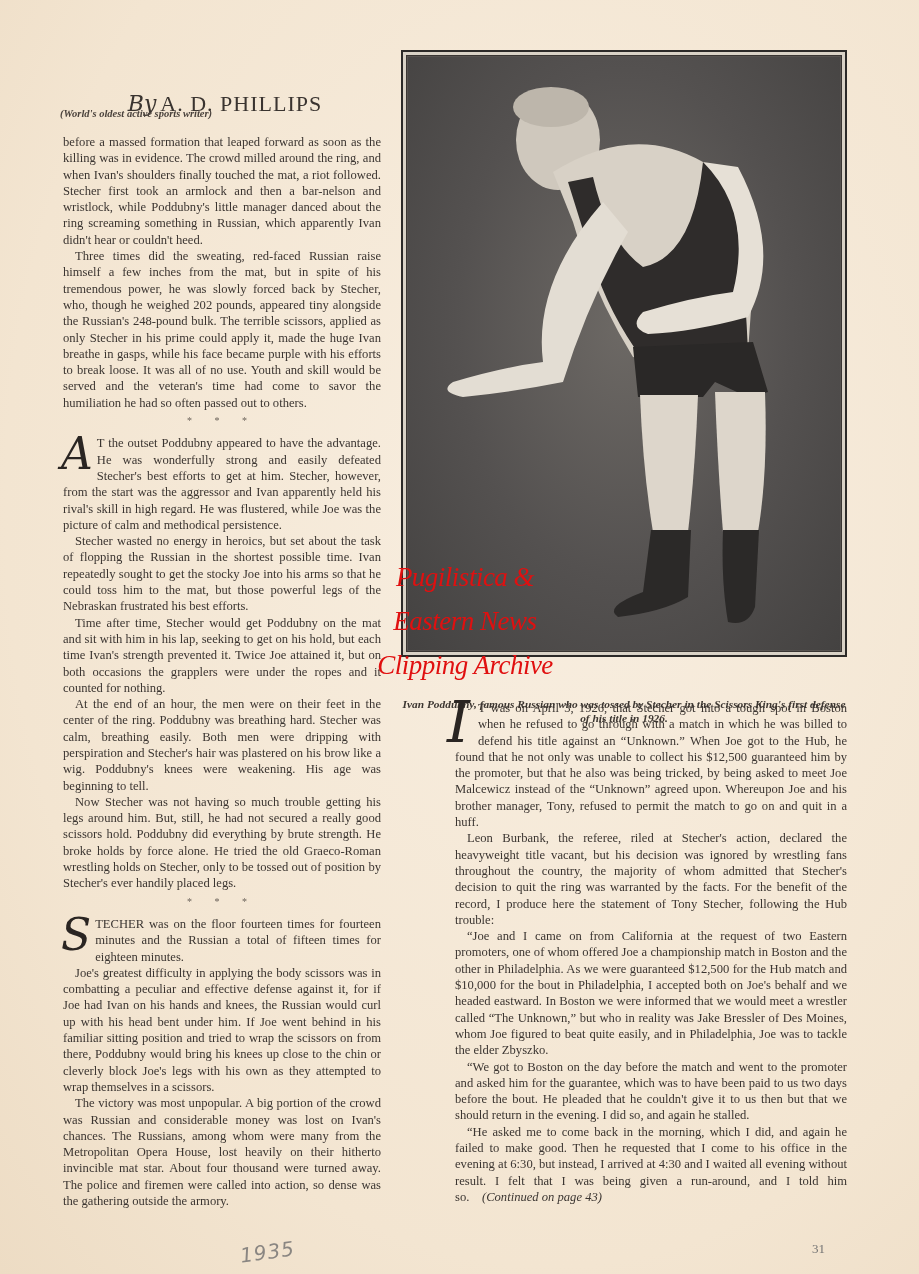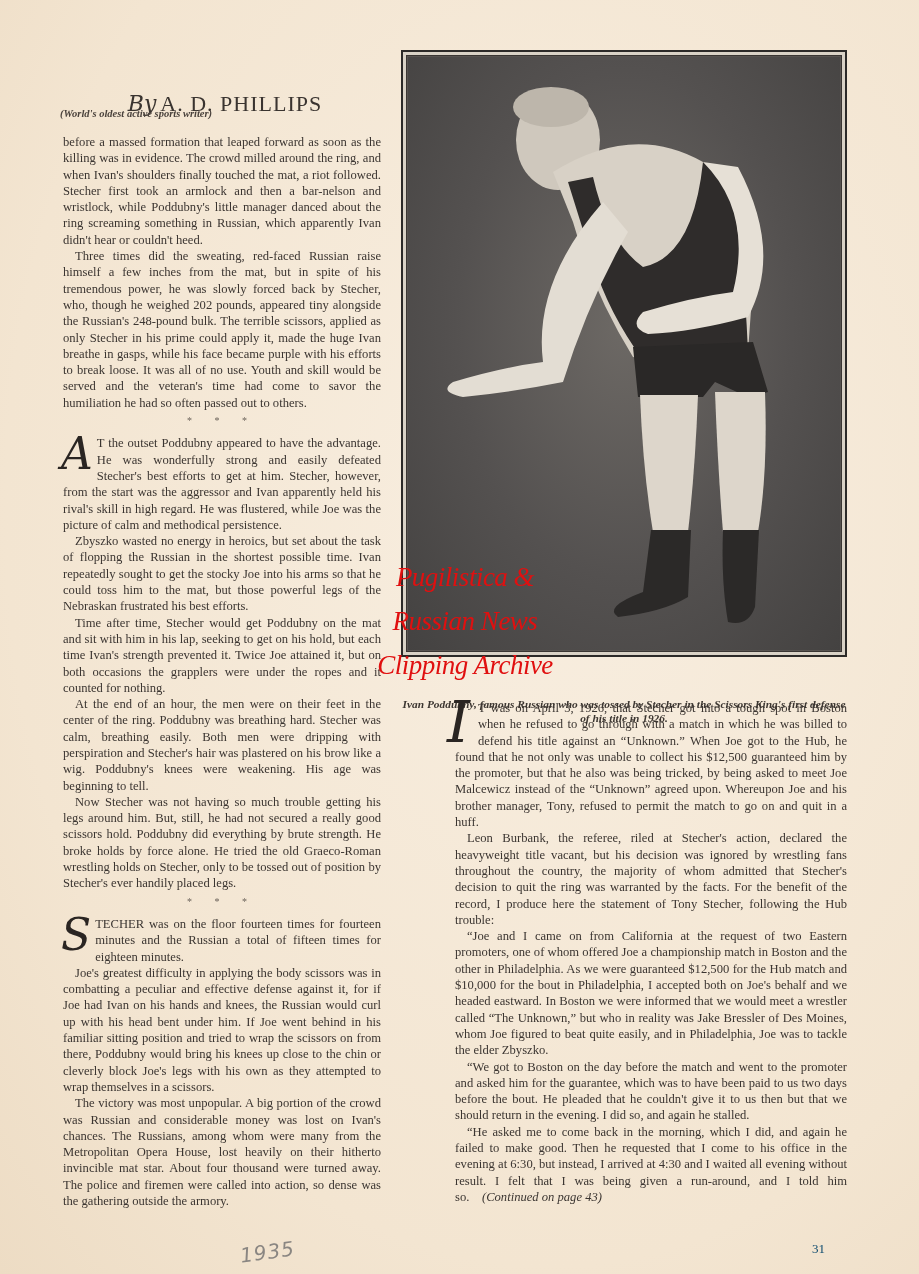--- a/index.html
+++ b/index.html
@@ -37,40 +37,40 @@
     background: radial-gradient(ellipse at 50% 45%, #6d6965 0%, #545150 55%, #444241 100%); }
   .fig { position: absolute; }
   .caption { position: absolute; left: 400px; top: 697px; width: 448px; text-align: center;
     font-style: italic; font-weight: bold; font-size: 11.4px; line-height: 14px; color: #3c3631; }
 
   .watermark { position: absolute; left: 315px; top: 555px; width: 300px; text-align: center;
     color: #e01010; font-family: Liberation Serif, serif; font-style: italic; font-size: 27px;
     line-height: 44px; letter-spacing: -0.5px; }
   .watermark div { white-space: nowrap; }
 
-  .page-number { position: absolute; left: 812px; top: 1241px; font-size: 13px; color: #0c4a6e; }
+  .page-number { position: absolute; left: 812px; top: 1241px; font-size: 13px; color: #737373; }
   .handwritten { position: absolute; left: 240px; top: 1240px; font-family: "DejaVu Sans", sans-serif;
     font-style: italic; font-size: 20px; color: #8a8682; letter-spacing: 1px; transform: rotate(-8deg); }
   .cont { font-style: italic; }
 </style>
 </head>
 <body>
 
 <div class="byline">
   <span class="by">By</span>
   <span class="name">A. D. PHILLIPS</span>
 </div>
 <div class="subtitle">(World's oldest active sports writer)</div>
 
 <div class="col left-col">
   <p class="noindent">before a massed formation that leaped forward as soon as the killing was in evidence. The crowd milled around the ring, and when Ivan's shoulders finally touched the mat, a riot followed. Stecher first took an armlock and then a bar-nelson and wristlock, while Poddubny's little manager danced about the ring screaming something in Russian, which apparently Ivan didn't hear or couldn't heed.</p>
   <p>Three times did the sweating, red-faced Russian raise himself a few inches from the mat, but in spite of his tremendous power, he was slowly forced back by Stecher, who, though he weighed 202 pounds, appeared tiny alongside the Russian's 248-pound bulk. The terrible scissors, applied as only Stecher in his prime could apply it, made the huge Ivan breathe in gasps, while his face became purple with his efforts to break loose. It was all of no use. Youth and skill would be served and the veteran's time had come to savor the humiliation he had so often passed out to others.</p>
   <div class="stars">* * *</div>
   <p class="noindent"><span class="dropcap">A</span><span>T the outset Poddubny appeared to have the advantage. He was wonderfully strong and easily defeated Stecher's best efforts to get at him. Stecher, however, from the start was the aggressor and Ivan apparently held his rival's skill in high regard. He was flustered, while Joe was the picture of calm and methodical persistence.</span></p>
-  <p>Zbyszko wasted no energy in heroics, but set about the task of flopping the Russian in the shortest possible time. Ivan repeatedly sought to get the stocky Joe into his arms so that he could toss him to the mat, but those powerful legs of the Nebraskan frustrated his best efforts.</p>
+  <p>Stecher wasted no energy in heroics, but set about the task of flopping the Russian in the shortest possible time. Ivan repeatedly sought to get the stocky Joe into his arms so that he could toss him to the mat, but those powerful legs of the Nebraskan frustrated his best efforts.</p>
   <p>Time after time, Stecher would get Poddubny on the mat and sit with him in his lap, seeking to get on his hold, but each time Ivan's strength prevented it. Twice Joe attained it, but on both occasions the grapplers were under the ropes and it counted for nothing.</p>
   <p>At the end of an hour, the men were on their feet in the center of the ring. Poddubny was breathing hard. Stecher was calm, breathing easily. Both men were dripping with perspiration and Stecher's hair was plastered on his brow like a wig. Poddubny's knees were weakening. His age was beginning to tell.</p>
   <p>Now Stecher was not having so much trouble getting his legs around him. But, still, he had not secured a really good scissors hold. Poddubny did everything by brute strength. He broke holds by force alone. He tried the old Graeco-Roman wrestling holds on Stecher, only to be tossed out of position by Stecher's ever handily placed legs.</p>
   <div class="stars">* * *</div>
   <p class="noindent"><span class="dropcap">S</span><span>TECHER was on the floor fourteen times for fourteen minutes and the Russian a total of fifteen times for eighteen minutes.</span></p>
   <p>Joe's greatest difficulty in applying the body scissors was in combatting a peculiar and effective defense against it, for if Joe had Ivan on his hands and knees, the Russian would curl up with his head bent under him. If Joe went behind in his familiar sitting position and tried to wrap the scissors on from there, Poddubny would bring his knees up close to the chin or cleverly block Joe's legs with his own as they attempted to wrap themselves in a scissors.</p>
   <p>The victory was most unpopular. A big portion of the crowd was Russian and considerable money was lost on Ivan's chances. The Russians, among whom were many from the Metropolitan Opera House, lost heavily on their hitherto invincible mat star. About four thousand were turned away. The police and firemen were called into action, so dense was the gathering outside the armory.</p>
 </div>
 
 <div class="photo-frame">
@@ -102,18 +102,18 @@
 <div class="col right-col">
   <p class="noindent"><span class="dropcap dropcap-j">I</span><span>T was on April 3, 1926, that Stecher got into a tough spot in Boston when he refused to go through with a match in which he was billed to defend his title against an “Unknown.” When Joe got to the Hub, he found that he not only was unable to collect his $12,500 guaranteed him by the promoter, but that he also was being tricked, by being asked to meet Joe Malcewicz instead of the “Unknown” agreed upon. Whereupon Joe and his brother manager, Tony, refused to permit the match to go on and quit in a huff.</span></p>
   <p>Leon Burbank, the referee, riled at Stecher's action, declared the heavyweight title vacant, but his decision was ignored by wrestling fans throughout the country, the majority of whom admitted that Stecher's decision to quit the ring was warranted by the facts. For the benefit of the record, I produce here the statement of Tony Stecher, following the Hub trouble:</p>
   <p>“Joe and I came on from California at the request of two Eastern promoters, one of whom offered Joe a championship match in Boston and the other in Philadelphia. As we were guaranteed $12,500 for the Hub match and $10,000 for the bout in Philadelphia, I accepted both on Joe's behalf and we headed eastward. In Boston we were informed that we would meet a wrestler called “The Unknown,” but who in reality was Jake Bressler of Des Moines, whom Joe figured to beat quite easily, and in Philadelphia, Joe was to tackle the elder Zbyszko.</p>
   <p>“We got to Boston on the day before the match and went to the promoter and asked him for the guarantee, which was to have been paid to us two days before the bout. He pleaded that he couldn't give it to us then but that we should return in the evening. I did so, and again he stalled.</p>
   <p><span>“He asked me to come back in the morning, which I did, and again he failed to make good. Then he requested that I come to his office in the evening at 6:30, but instead, I arrived at 4:30 and I waited all evening without result. I felt that I was being given a run-around, and I told him so.</span>&nbsp;&nbsp;&nbsp;&nbsp;<span class="cont">(Continued on page 43)</span></p>
 </div>
 
 <div class="watermark">
   <div>Pugilistica &amp;</div>
-  <div>Russian News</div>
+  <div>Eastern News</div>
   <div>Clipping Archive</div>
 </div>
 
 <div class="handwritten">1935</div>
 <div class="page-number">31</div>
 
 </body></html>

